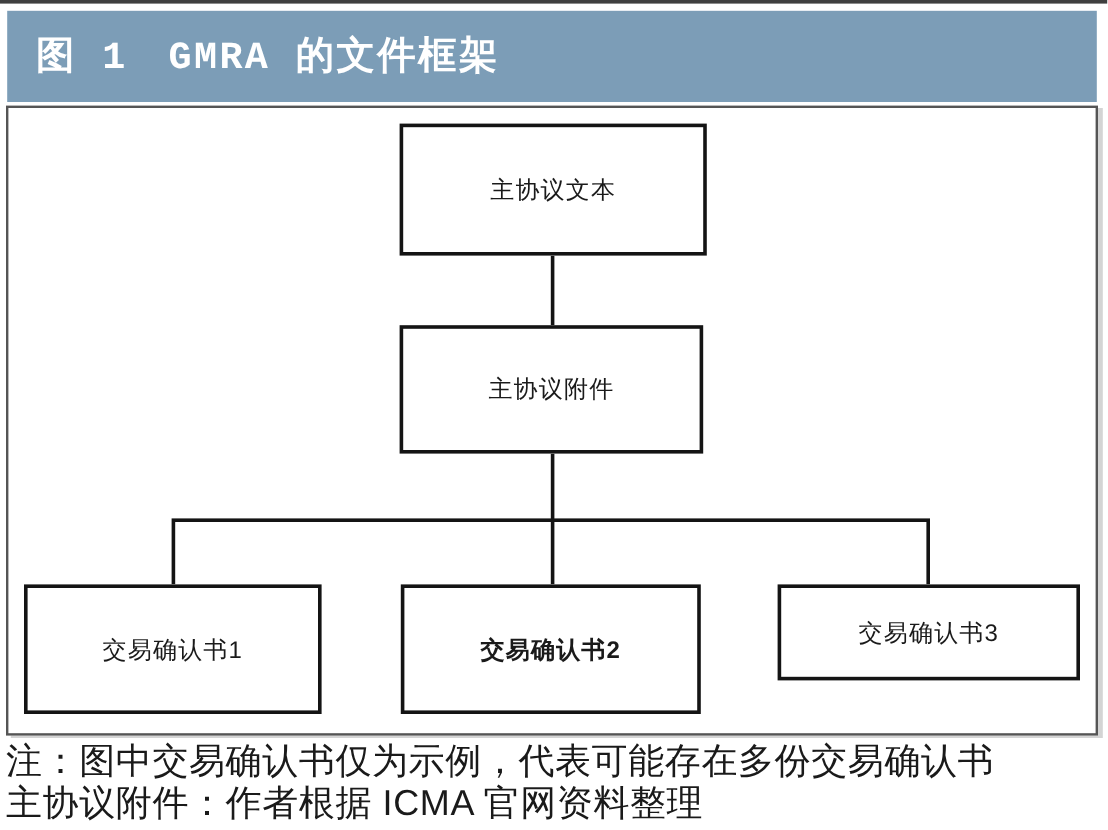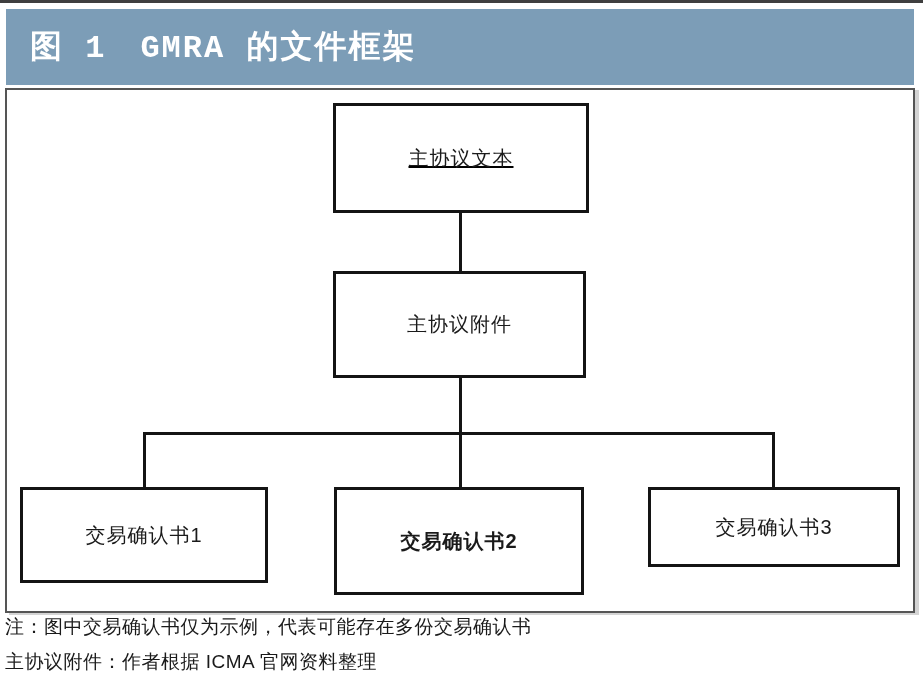--- a/index.html
+++ b/index.html
@@ -64,37 +64,37 @@
     align-items: center;
     justify-content: center;
   }
   .node-label {
     font-size: 20px;
     color: var(--text-color);
     letter-spacing: 1px;
     white-space: nowrap;
   }
 
-  .node-root  { left: 333px; top: 103px; width: 256px; height: 110px; text-decoration: underline; }
+  .node-root  { left: 333px; top: 103px; width: 256px; height: 110px; }
   .node-annex { left: 333px; top: 271px; width: 253px; height: 107px; }
-  .node-c1    { left: 20px;  top: 487px; width: 248px; height: 96px; }
+  .node-c1    { left: 20px;  top: 487px; width: 248px; height: 108px; }
   .node-c2    { left: 334px; top: 487px; width: 250px; height: 108px; font-weight: bold; }
   .node-c3    { left: 648px; top: 487px; width: 252px; height: 80px; }
 
   .connector { position: absolute; background: var(--line-color); }
   .conn-v1 { left: 459px; top: 213px; width: 3px;  height: 58px; }
   .conn-v2 { left: 459px; top: 378px; width: 3px;  height: 109px; }
   .conn-h1 { left: 143px; top: 432px; width: 632px; height: 3px; }
   .conn-vl { left: 143px; top: 435px; width: 3px;  height: 52px; }
   .conn-vr { left: 772px; top: 435px; width: 3px;  height: 52px; }
 
   .note-line {
     position: absolute;
     left: 5px;
-    font-size: 19px;
+    font-size: 30px;
     color: var(--text-color);
     letter-spacing: 0.5px;
     white-space: nowrap;
   }
   .note-1 { top: 614px; }
   .note-2 { top: 649px; }
 </style>
 </head>
 <body>
 

